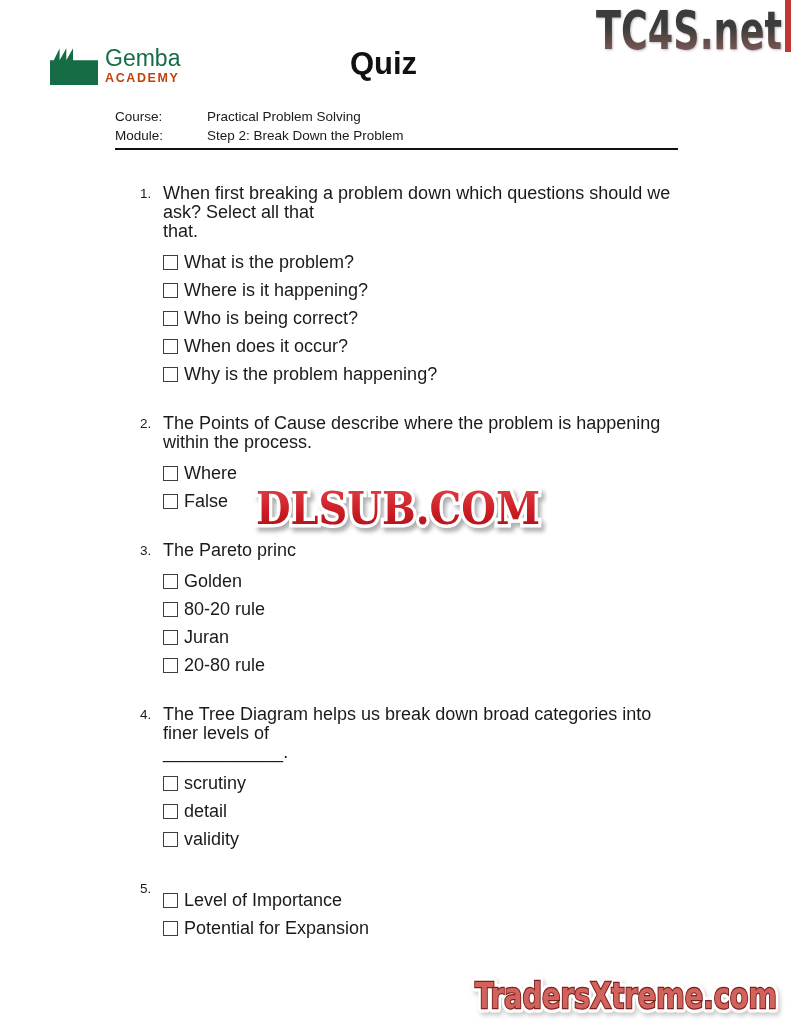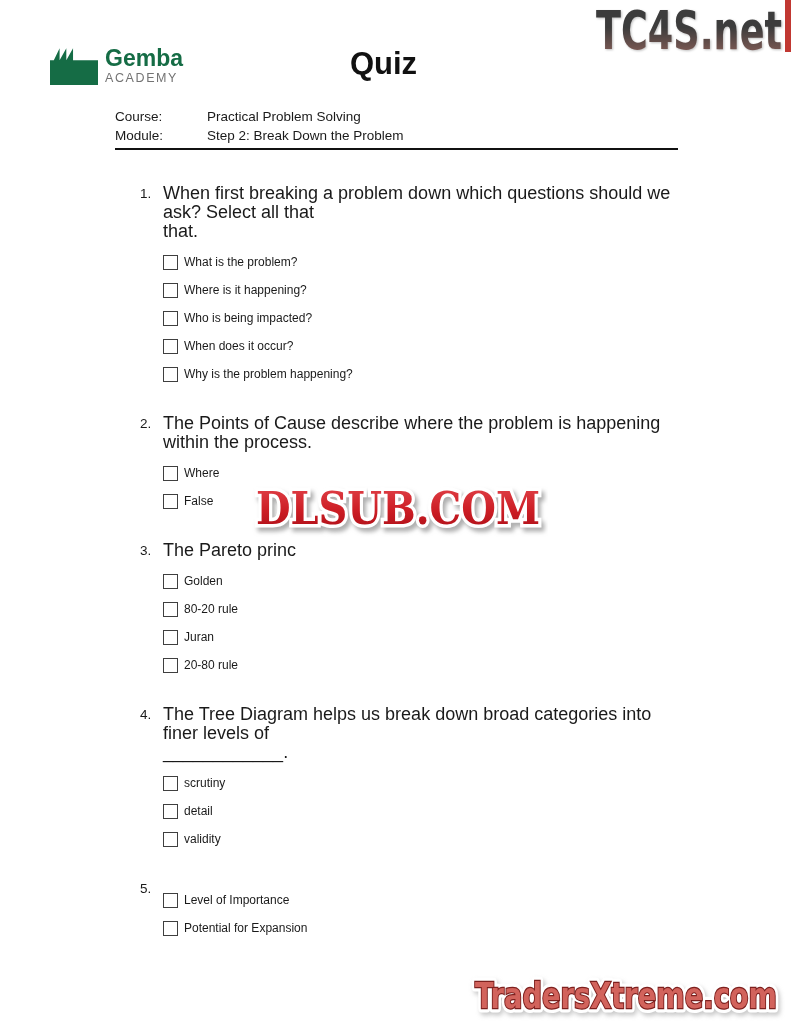--- a/index.html
+++ b/index.html
@@ -17,22 +17,22 @@
   
   .tc4s-svg { position:absolute; top:0; right:6px; width:195px; height:58px; }
   .red-strip { position:absolute; top:0; right:0; width:6px; height:52px; background:#c13832; }
 
   .logo { position:absolute; left:50px; top:45px; display:flex; align-items:flex-start; }
   .factory {
     width:48px; height:40px; background:#156c45; margin-right:7px;
     clip-path: polygon(0% 100%, 0% 38%, 8% 38%, 20% 8%, 20% 38%, 34% 8%, 34% 38%, 48% 8%, 48% 38%, 100% 38%, 100% 100%);
   }
   .logo-text { line-height:1; padding-top:2px; }
-  .logo-name { color:#156c45; font-weight:bold; font-size:23px; letter-spacing:0px; }
-  .logo-sub  { color:#737373; font-weight:normal; font-size:12.5px; letter-spacing:1.6px; margin-top:2px; }
+  .logo-name { color:#156c45; font-weight:normal; font-size:23px; letter-spacing:0px; }
+  .logo-sub  { color:#c2410c; font-weight:bold; font-size:12.5px; letter-spacing:1.6px; margin-top:2px; }
 
   .title {
     position:absolute; top:46px; left:11px; width:745px; text-align:center;
     font-size:31px; font-weight:bold; color:#111;
   }
 
   
   .content { padding-top:107px; }
   .meta { margin-left:115px; font-size:13.5px; line-height:19px; }
   .meta-label { display:inline-block; width:92px; }
@@ -43,21 +43,21 @@
   .question { display:flex; margin-bottom:26px; }
   .q-num { width:23px; flex-shrink:0; font-size:13.5px; line-height:19px; }
   .q-body { width:520px; }
   .q-line { font-size:18px; line-height:19px; min-height:0; }
   .options { margin-top:7px; }
   .option { display:flex; align-items:center; height:28px; }
   .checkbox {
     width:13px; height:13px; border:1px solid #3f3f3f; background:#fff;
     margin-right:6px; flex-shrink:0; display:inline-block;
   }
-  .option-label { font-size:12px; }
+  .option-label { font-size:18px; }
 
   
   .dlsub-svg { position:absolute; left:248px; top:480px; width:300px; height:58px; }
   .traders-svg { position:absolute; right:6px; top:970px; width:320px; height:52px; }
 </style>
 </head>
 <body>
 
 <div class="page">
 
@@ -107,21 +107,21 @@
             <div class="option">
               <span class="checkbox"></span>
               <span class="option-label">What is the problem?</span>
             </div>
             <div class="option">
               <span class="checkbox"></span>
               <span class="option-label">Where is it happening?</span>
             </div>
             <div class="option">
               <span class="checkbox"></span>
-              <span class="option-label">Who is being impacted?</span>
+              <span class="option-label">Who is being correct?</span>
             </div>
             <div class="option">
               <span class="checkbox"></span>
               <span class="option-label">When does it occur?</span>
             </div>
             <div class="option">
               <span class="checkbox"></span>
               <span class="option-label">Why is the problem happening?</span>
             </div>
           </div>

